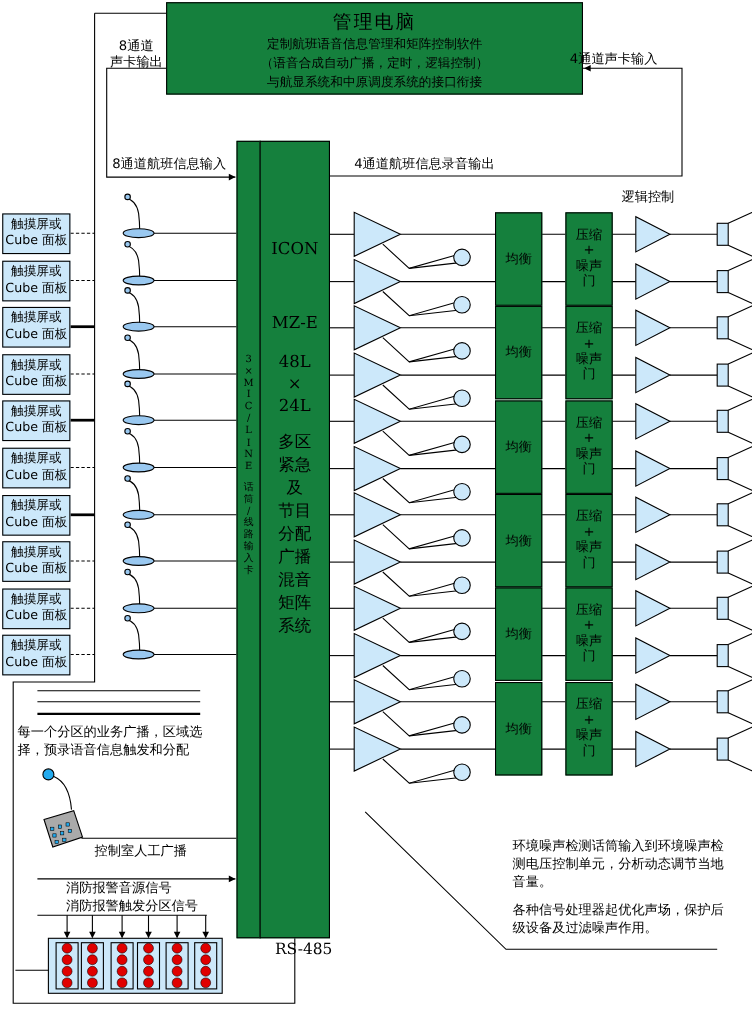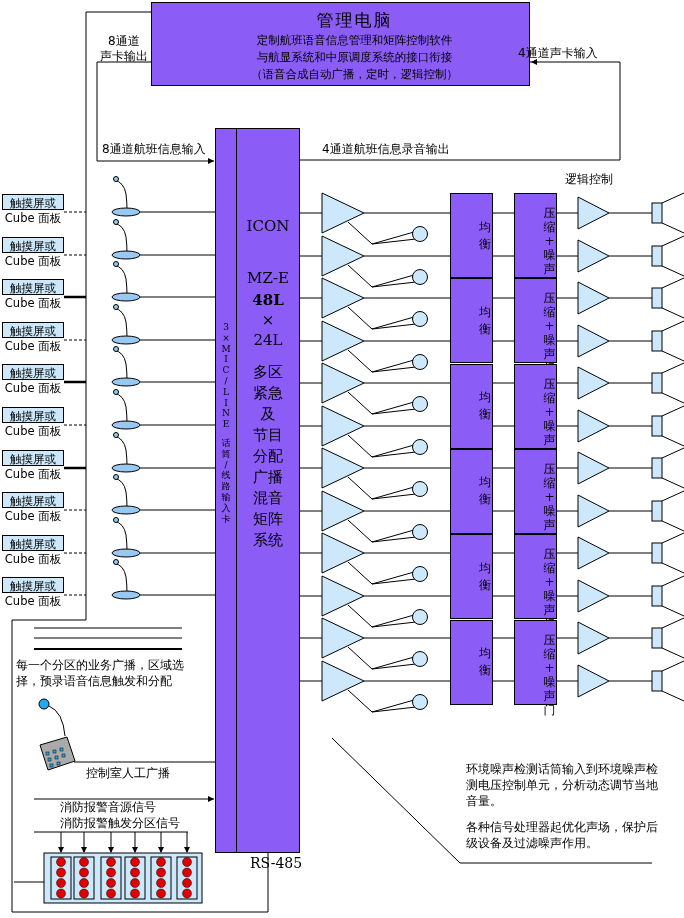--- a/index.html
+++ b/index.html
@@ -1,20 +1,20 @@
 <!DOCTYPE html>
 <html><head>
 <meta charset="utf-8">
 <style>
   html,body{margin:0;padding:0;background:#fff;}
   body{width:684px;height:918px;position:relative;overflow:hidden;font-family:"DejaVu Sans",sans-serif;color:#000;}
   svg{position:absolute;left:0;top:0;}
   .t{position:absolute;font-size:12px;line-height:15px;white-space:nowrap;}
-  .box{position:absolute;background:#8b5cf6;border:1px solid #000;box-sizing:border-box;padding-left:28px;}
-  .panel{position:absolute;left:2px;width:62px;height:16px;background:#cce8fa;border:1px solid #000;box-sizing:border-box;font-size:11.5px;line-height:15px;text-align:center;padding-top:1px;}
+  .box{position:absolute;background:#15803d;border:1px solid #000;box-sizing:border-box;}
+  .panel{position:absolute;left:2px;width:62px;height:37px;background:#cce8fa;border:1px solid #000;box-sizing:border-box;font-size:11.5px;line-height:15px;text-align:center;padding-top:1px;}
   .panel span{display:block;}
   .serif{font-family:"DejaVu Serif",serif;}
 </style>
 </head>
 <body>
 
 <svg id="diagram" width="684" height="918" viewBox="0 0 684 918">
     <polyline points="86,12 151,12" fill="none" stroke="#000" stroke-width="1"></polyline>
     <line x1="86" y1="12" x2="86" y2="600" stroke="#000" stroke-width="1" stroke-dasharray=""></line>
     <polyline points="151,62 97,62 97,161 214,161" fill="none" stroke="#000" stroke-width="1"></polyline>
@@ -289,22 +289,22 @@
     <circle cx="187" cy="862" r="4.5" fill="#e00000" stroke="#000" stroke-width="0.5"></circle>
     <circle cx="187" cy="872.5" r="4.5" fill="#e00000" stroke="#000" stroke-width="0.5"></circle>
     <circle cx="187" cy="883" r="4.5" fill="#e00000" stroke="#000" stroke-width="0.5"></circle>
     <circle cx="187" cy="893.5" r="4.5" fill="#e00000" stroke="#000" stroke-width="0.5"></circle>
     <polyline points="332,738 460,863 652,863" fill="none" stroke="#000" stroke-width="1"></polyline>
   </svg>
 
 <div class="box" style="left:151px;top:2px;width:379px;height:84px;text-align:center;">
   <div style="font-size:17px;line-height:24px;margin-top:5px;letter-spacing:2px;">管理电脑</div>
   <div style="font-size:11.5px;line-height:17px;">定制航班语音信息管理和矩阵控制软件</div>
+  <div style="font-size:11.5px;line-height:17px;">（语音合成自动广播，定时，逻辑控制）</div>
   <div style="font-size:11.5px;line-height:17px;">与航显系统和中原调度系统的接口衔接</div>
-  <div style="font-size:11.5px;line-height:17px;">（语音合成自动广播，定时，逻辑控制）</div>
 </div>
 
 <div class="t" style="left:108px;top:34px;">8通道</div>
 <div class="t" style="left:100px;top:49px;text-align:right;">声卡输出</div>
 <div class="t" style="left:518px;top:46px;">4通道声卡输入</div>
 <div class="t" style="left:102px;top:142px;">8通道航班信息输入</div>
 <div class="t" style="left:322px;top:142px;">4通道航班信息录音输出</div>
 <div class="t serif" style="left:255px;top:132px;font-size:9px;">RS-232</div>
 <div class="t serif" style="left:250px;top:856px;font-size:14px;">RS-485</div>
 <div class="t" style="left:565px;top:172px;">逻辑控制</div>
@@ -326,22 +326,22 @@
     <div>筒</div>
     <div>/</div>
     <div>线</div>
     <div>路</div>
     <div>输</div>
     <div>入</div>
     <div>卡</div>
   </div>
 <div class="serif" style="position:absolute;left:236px;top:216px;width:64px;text-align:center;font-size:15px;">
   <div style="line-height:20px;">ICON</div>
-  <div style="line-height:20px;margin-top:32px;text-align:center;">MZ-E</div>
-  <div style="line-height:20px;margin-top:2px;font-weight:bold;">48L</div>
+  <div style="line-height:20px;margin-top:47px;text-align:center;">MZ-E</div>
+  <div style="line-height:20px;margin-top:16px;">48L</div>
   <div style="line-height:20px;">×</div>
   <div style="line-height:20px;">24L</div>
   <div id="matrixdesc" style="margin-top:12px;line-height:21px;font-size:15px;">
       <div>多区</div>
       <div>紧急</div>
       <div>及</div>
       <div>节目</div>
       <div>分配</div>
       <div>广播</div>
       <div>混音</div>

